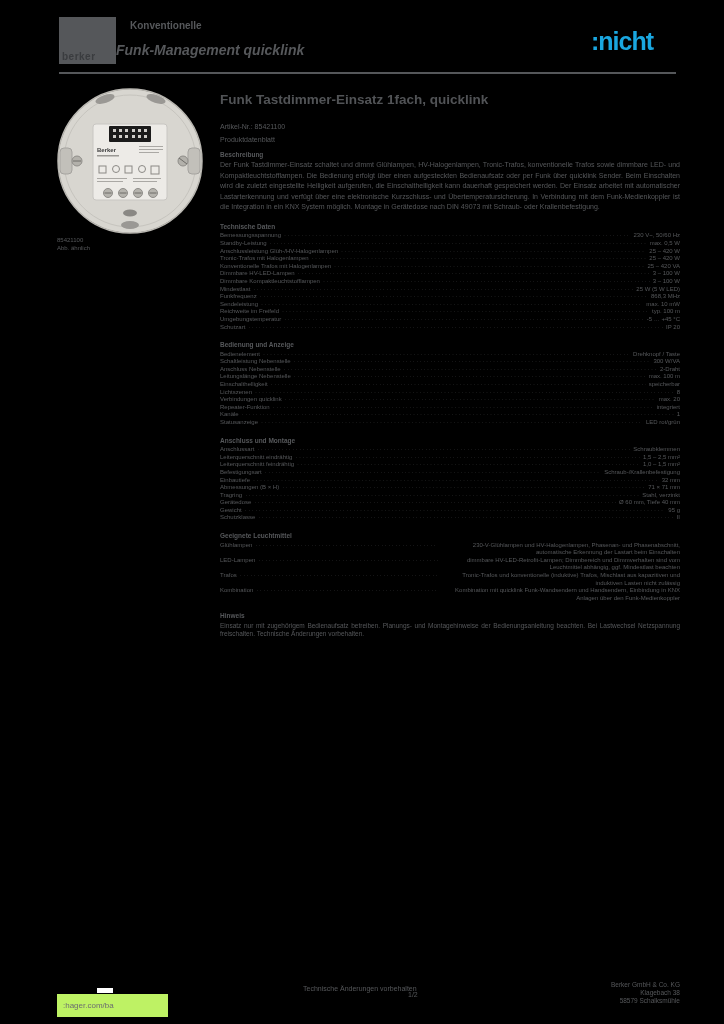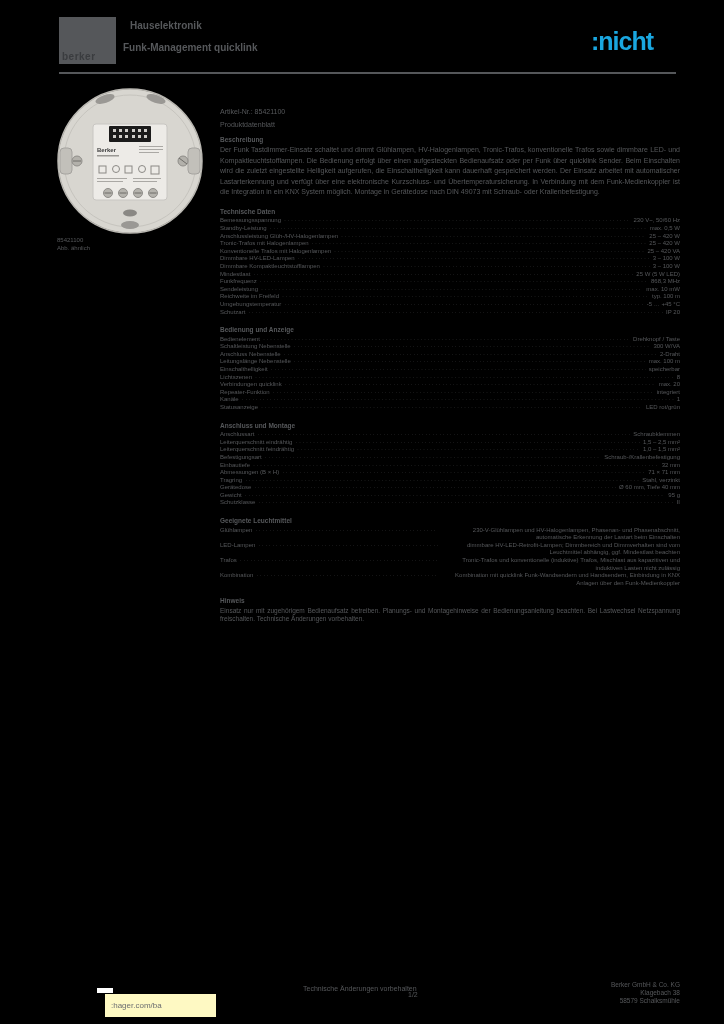--- a/index.html
+++ b/index.html
@@ -3,21 +3,21 @@
 <meta charset="utf-8">
 <style>
   html,body{margin:0;padding:0;background:#000;}
   .page{position:relative;width:724px;height:1024px;background:#000;overflow:hidden;
         font-family:"Liberation Sans",sans-serif;color:#56585b;}
   
   .brand-block{position:absolute;left:59px;top:17px;width:57px;height:47px;background:#55575a;
         display:flex;align-items:flex-end;}
   .brand-block span{font-size:10px;font-weight:bold;color:#3a3c3f;padding:0 0 2px 3px;letter-spacing:.5px;}
   .family-line1{position:absolute;left:130px;top:20px;font-size:10px;font-weight:bold;}
-  .family-line2{position:absolute;left:123px;top:42px;font-size:10px;font-weight:bold;}
+  .family-line2{position:absolute;left:116px;top:42px;font-size:14px;font-weight:bold;font-style:italic;}
   .head-rule{position:absolute;left:59px;top:72px;width:617px;height:2px;background:#55575a;}
   .hager-logo{position:absolute;left:591px;top:27px;font-size:25px;font-weight:bold;
         color:#1aa7e0;letter-spacing:-1px;}
   
   .photo{position:absolute;left:53px;top:82px;width:154px;height:158px;}
   .caption{position:absolute;left:57px;top:237px;font-size:6px;line-height:7.5px;color:#55575a;}
   
   .main{position:absolute;left:220px;top:92px;width:460px;}
   .title{font-size:13.5px;line-height:15px;font-weight:bold;color:#515356;}
   .sub1{margin-top:16px;font-size:7px;}
@@ -28,37 +28,37 @@
   .sec-header{font-size:6.5px;font-weight:bold;margin-bottom:2.5px;}
   .row{display:flex;align-items:baseline;font-size:6px;line-height:7.6px;}
   .lbl{white-space:nowrap;}
   .dots{flex:1;overflow:hidden;white-space:nowrap;margin:0 3px;opacity:.85;}
   .dots::after{content:"··························································································································································";letter-spacing:1.5px;}
   .val{white-space:nowrap;text-align:right;}
   .wide .val{white-space:normal;max-width:52%;}
   .sec-para{font-size:6.5px;line-height:8.2px;text-align:justify;}
   
   .f-sliver{position:absolute;left:97px;top:988px;width:16px;height:5px;background:#fff;}
-  .f-chip{position:absolute;left:57px;top:994px;width:111px;height:23px;background:#fef9c3;
-        display:flex;align-items:center;padding-left:6px;box-sizing:border-box;margin-left:48px;}
+  .f-chip{position:absolute;left:57px;top:994px;width:111px;height:23px;background:#bef264;
+        display:flex;align-items:center;padding-left:6px;box-sizing:border-box;}
   .f-chip span{font-size:8px;color:#6b6d70;}
   .f-center{position:absolute;left:303px;top:985px;font-size:7px;}
   .f-page{position:absolute;left:408px;top:991px;font-size:7px;}
   .f-right{position:absolute;right:44px;top:981px;width:170px;text-align:right;
         font-size:6.5px;line-height:8px;}
 </style>
 </head>
 <body>
 
 <div class="page">
 
   <div class="brand-block">
     <span>berker</span>
   </div>
-  <div class="family-line1">Hauselektronik</div>
+  <div class="family-line1">Konventionelle</div>
   <div class="family-line2">Funk-Management quicklink</div>
   <div class="head-rule"></div>
   <div class="hager-logo">:nicht</div>
 
   <div class="photo">
     <svg width="154" height="158" viewBox="0 0 154 158">
       <circle cx="77" cy="79" r="72" fill="#d8d6d0" stroke="#b9b7b1" stroke-width="1.5"></circle>
       <circle cx="77" cy="79" r="66" fill="none" stroke="#c6c4be" stroke-width="1"></circle>
       <ellipse cx="52" cy="17" rx="10" ry="4" fill="#9a9894" transform="rotate(-18 52 17)"></ellipse>
       <ellipse cx="103" cy="17" rx="10" ry="4" fill="#9a9894" transform="rotate(18 103 17)"></ellipse>
@@ -113,20 +113,21 @@
       </g>
       <ellipse cx="77" cy="131" rx="7" ry="3.5" fill="#8a8884"></ellipse>
     </svg>
   </div>
   <div class="caption">
     <div>85421100</div>
     <div>Abb. ähnlich</div>
   </div>
 
   <div class="main">
+    <div class="title">Funk Tastdimmer-Einsatz 1fach, quicklink</div>
     <div class="sub1">Artikel-Nr.: 85421100</div>
     <div class="sub2">Produktdatenblatt</div>
     <div class="desc-h">Beschreibung</div>
     <div class="desc-p">Der Funk Tastdimmer-Einsatz schaltet und dimmt Glühlampen, HV-Halogenlampen, Tronic-Trafos, konventionelle Trafos sowie dimmbare LED- und Kompaktleuchtstofflampen. Die Bedienung erfolgt über einen aufgesteckten Bedienaufsatz oder per Funk über quicklink Sender. Beim Einschalten wird die zuletzt eingestellte Helligkeit aufgerufen, die Einschalthelligkeit kann dauerhaft gespeichert werden. Der Einsatz arbeitet mit automatischer Lastarterkennung und verfügt über eine elektronische Kurzschluss- und Übertemperatursicherung. In Verbindung mit dem Funk-Medienkoppler ist die Integration in ein KNX System möglich. Montage in Gerätedose nach DIN 49073 mit Schraub- oder Krallenbefestigung.</div>
     <div>
         <div class="section">
           <div class="sec-header">Technische Daten</div>
           <div class="row">
             <span class="lbl">Bemessungsspannung</span>
             <span class="dots"></span>

